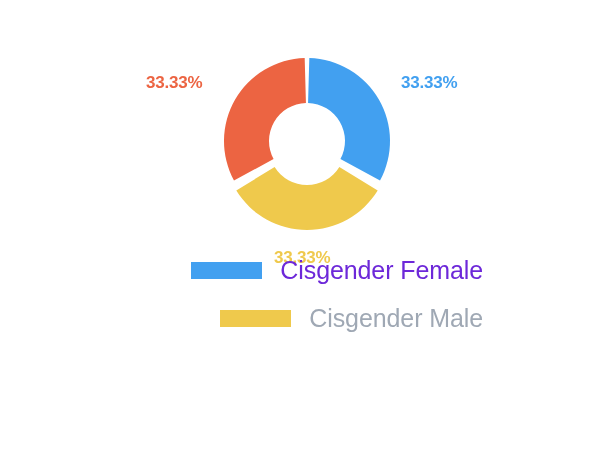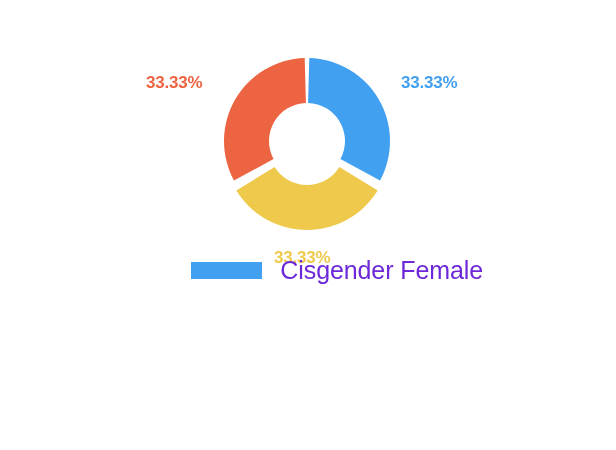--- a/index.html
+++ b/index.html
@@ -111,16 +111,21 @@
   <div class="value-label" id="value-label-cisgender-male" style="color: rgb(239, 201, 76);">33.33%</div>
 
   <div id="legend">
 
     <div class="legend-row">
       <span class="legend-swatch" id="swatch-cisgender-female" style="background: rgb(66, 160, 240);"></span>
       <span class="legend-gap" style="width:18px"></span>
       <span class="legend-label" style="color: #6d28d9;">Cisgender Female</span>
     </div>
 
+    <div class="legend-row">
+      <span class="legend-swatch" id="swatch-cisgender-male" style="background: rgb(239, 201, 76);"></span>
+      <span class="legend-gap" style="width:18px"></span>
+      <span class="legend-label" style="color: rgb(159, 168, 180);">Cisgender Male</span>
+    </div>
 
 
   </div>
 </div>
 
 </body></html>

